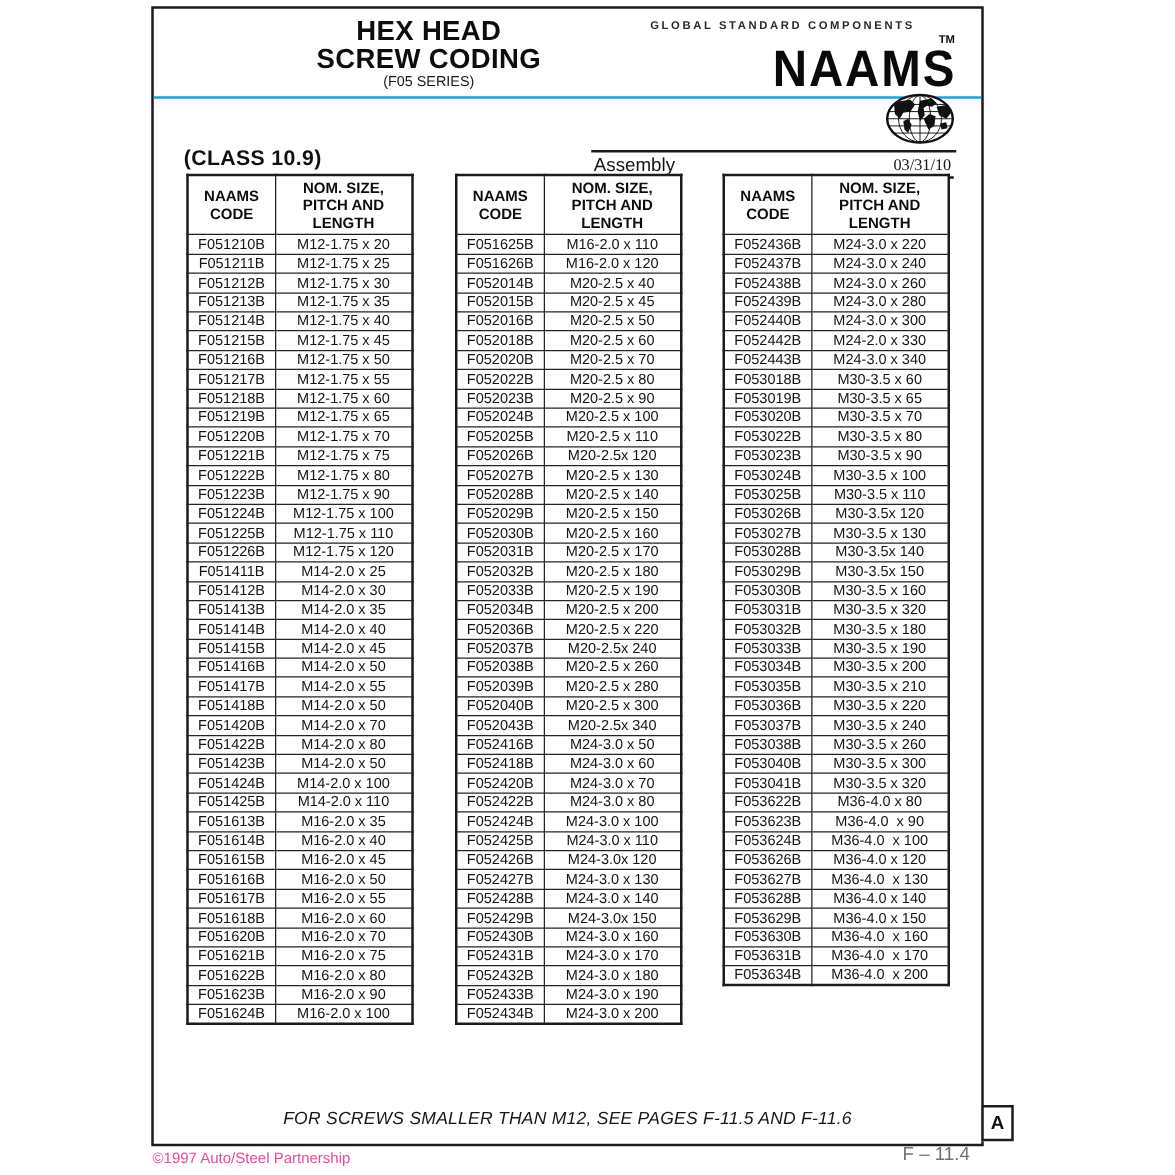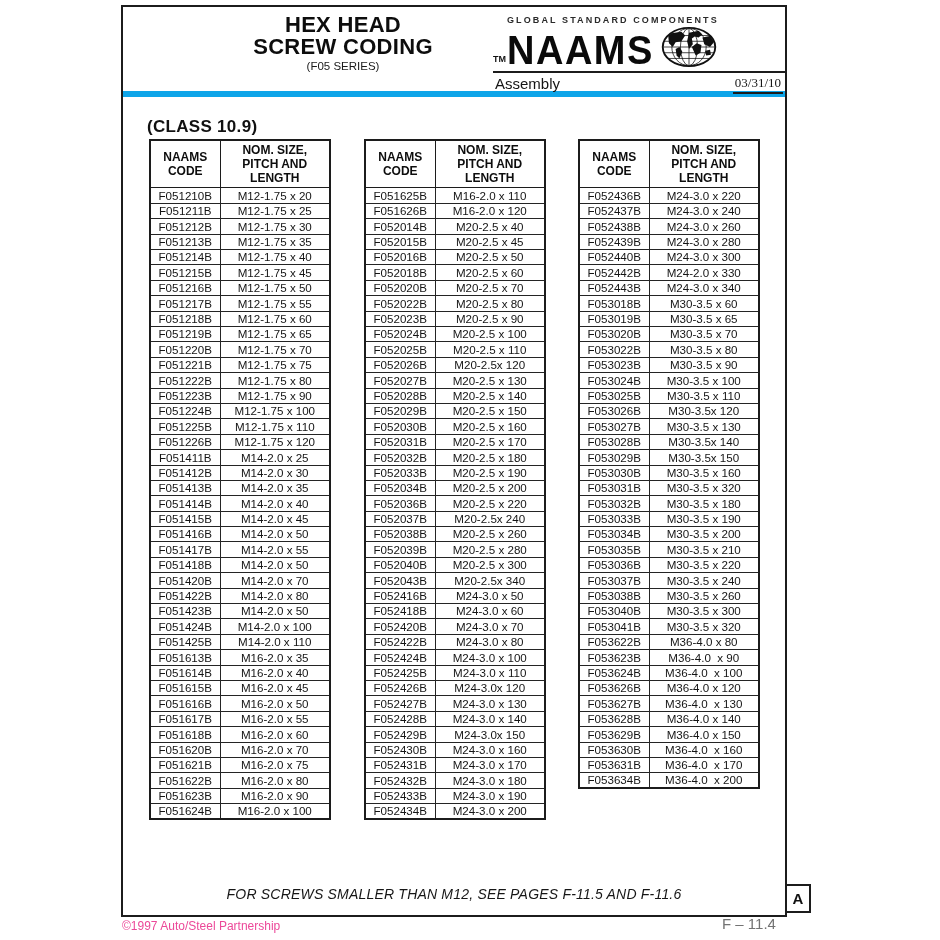--- a/index.html
+++ b/index.html
@@ -5,28 +5,28 @@
   * { margin:0; padding:0; box-sizing:border-box; }
   html,body { width:940px; height:940px; background:#ffffff; }
   body { font-family:"Liberation Sans", sans-serif; color:#111; position:relative; overflow:hidden; }
 
   .frame {
     position:absolute; left:121px; top:5px; width:666px; height:912px;
     border:2px solid #1c1c1c; background:#fff;
   }
 
   
-  .header-band { position:absolute; left:0; top:0; width:100%; height:90px; border-bottom:6px solid #0ea5e9; }
+  .header-band { position:absolute; left:0; top:0; width:100%; height:72px; border-bottom:2px solid #0ea5e9; }
   .title-block { position:absolute; left:60px; top:7px; width:320px; text-align:center; }
   .title-line { font-size:22px; font-weight:bold; line-height:1.0; letter-spacing:0.3px; color:#0d0d0d; }
   .title-sub  { font-size:11.5px; line-height:1.2; margin-top:2px; color:#1a1a1a; }
 
-  .logo-block { position:absolute; right:0; top:8px; width:292px; }
+  .logo-block { position:absolute; right:20px; top:8px; width:292px;text-align:center; }
   .tagline { font-size:9px; font-weight:bold; letter-spacing:2.1px; color:#2a2a2a; padding-left:14px; }
-  .naams-row { display:flex; align-items:flex-end; margin-top:1px; }
+  .naams-row { display:flex; align-items:flex-end; margin-top:1px;flex-direction:column; }
   .tm { font-size:9px; font-weight:bold; margin-right:1px; margin-bottom:4px; }
   .naams-name { font-size:38px; font-weight:bold; letter-spacing:1.5px; line-height:0.9; transform:scaleY(1.08); transform-origin:bottom; color:#0a0a0a; }
   .globe { margin-left:6px; margin-bottom:-4px; }
   .logo-rule { border-top:2.5px solid #1c1c1c; margin-top:3px; }
   .logo-bottom { display:flex; justify-content:space-between; align-items:flex-start; margin-top:2px; }
   .division { font-size:15px; color:#141414; padding-left:2px; }
   .rev-date { font-size:13px; color:#141414; border-bottom:2px solid #1c1c1c; padding:0 2px 1px 2px; margin-right:2px;font-family:Liberation Serif, serif; }
 
   
   .class-label { position:absolute; left:24px; top:110px; font-size:17px; font-weight:bold; letter-spacing:0.3px; }

